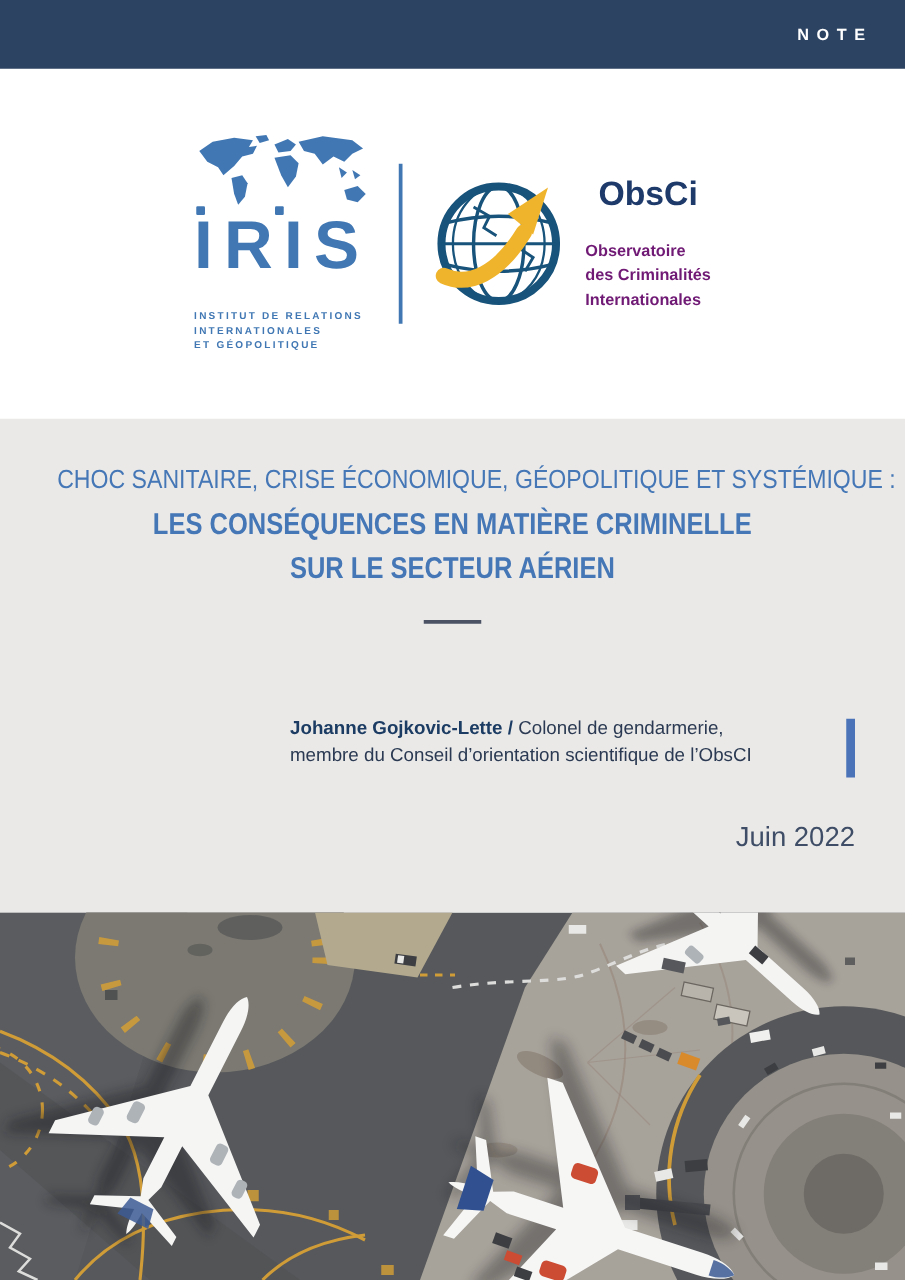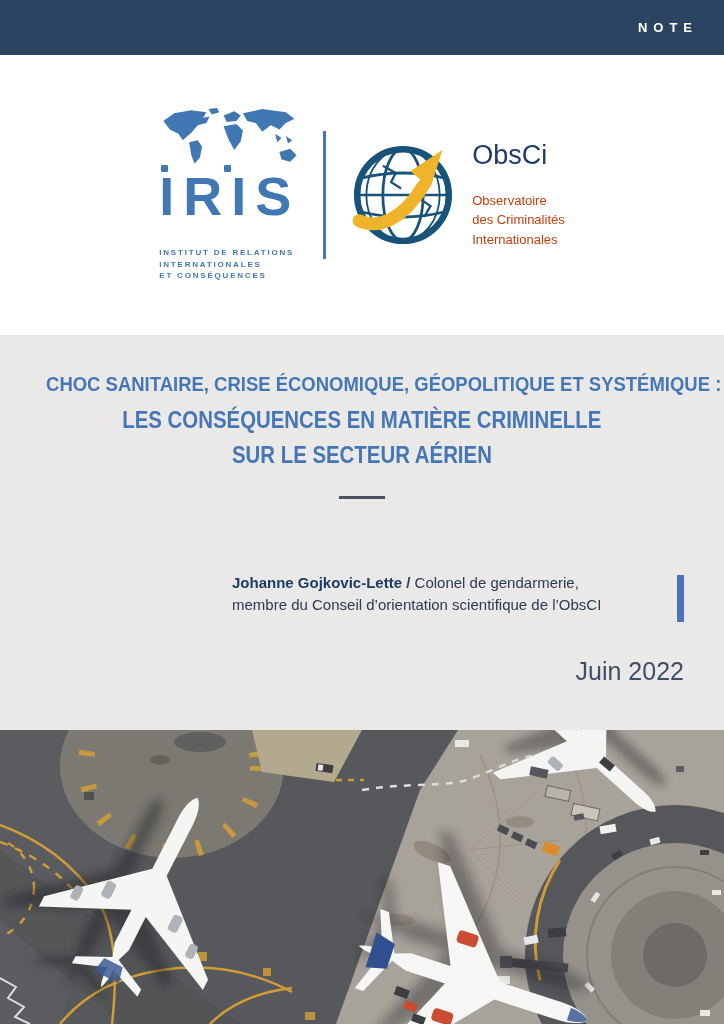--- a/index.html
+++ b/index.html
@@ -31,46 +31,46 @@
   .i-dot{position:absolute;width:7px;height:7px;background:#4178b4;border-radius:1px;top:-4px;}
   .i-dot.d1{left:2px;}
   .i-dot.d2{left:65px;}
   .iris-sub{
     color:#4178b4;font-size:8px;font-weight:bold;letter-spacing:1.8px;
     line-height:1.45;margin-top:24px;white-space:nowrap;
   }
   .logo-divider{width:3px;height:128px;background:#4178b4;}
   .obsci{display:flex;align-items:center;gap:14px;}
   .obsci-text{display:flex;flex-direction:column;}
-  .obsci-name{color:#1d3a6b;font-weight:normal;font-size:27px;line-height:1.1;}
-  .obsci-sub{color:#c2410c;font-size:13px;font-weight:normal;line-height:1.5;margin-top:20px;}
+  .obsci-name{color:#1d3a6b;font-weight:bold;font-size:27px;line-height:1.1;text-align:center;}
+  .obsci-sub{color:#701a75;font-size:13px;font-weight:bold;line-height:1.5;margin-top:20px;}
   
   .title-band{
     position:absolute;top:335px;left:0;right:0;bottom:294px;
     background:#eae9e8;
   }
   .kicker{
-    margin-top:37px;text-align:right;color:#4577b6;font-weight:bold;
+    margin-top:37px;text-align:right;color:#4577b6;font-weight:normal;
     font-size:21px;white-space:nowrap;
   }
   .kicker .squeeze{display:inline-block;transform:scaleX(.88);transform-origin:center;}
   .main-title{
     text-align:center;color:#4577b6;font-weight:bold;font-size:24px;
     line-height:35px;margin-top:6px;
   }
   .main-title .squeeze{display:inline-block;transform:scaleX(.85);transform-origin:center;white-space:nowrap;}
   .title-dash{width:46px;height:3px;background:#4a5264;margin:24px auto 0;}
   .author-block{
     position:absolute;top:237px;right:62px;width:430px;text-align:left;
     font-size:15px;color:#2b3a52;line-height:1.45;
   }
   .author-name{font-weight:bold;color:#1c3c63;}
   .accent-bar{position:absolute;top:240px;right:40px;width:7px;height:47px;background:#4a73b8;}
   .date-label{
-    position:absolute;top:322px;right:40px;font-size:25px;color:#3f4e66;
+    position:absolute;top:322px;right:40px;font-size:22px;color:#3f4e66;
   }
   
   .photo{position:absolute;left:0;bottom:0;width:724px;height:294px;}
   .photo svg{display:block;}
 </style>
 </head>
 <body>
 
 <div class="page">
 
@@ -95,21 +95,21 @@
         </g>
       </svg>
       <div class="iris-name">
         <span>IRIS</span>
         <span class="i-dot d1"></span>
         <span class="i-dot d2"></span>
       </div>
       <div class="iris-sub">
         <div>INSTITUT DE RELATIONS</div>
         <div>INTERNATIONALES</div>
-        <div>ET CONSÉQUENCES</div>
+        <div>ET GÉOPOLITIQUE</div>
       </div>
     </div>
 
     <div class="logo-divider"></div>
 
     <div class="obsci">
       <svg width="110" height="110" viewBox="0 0 120 120">
         <g fill="none" stroke="#17537a">
           <circle cx="60" cy="60" r="50" stroke-width="7"></circle>
           <ellipse cx="60" cy="60" rx="22" ry="50" stroke-width="3"></ellipse>

